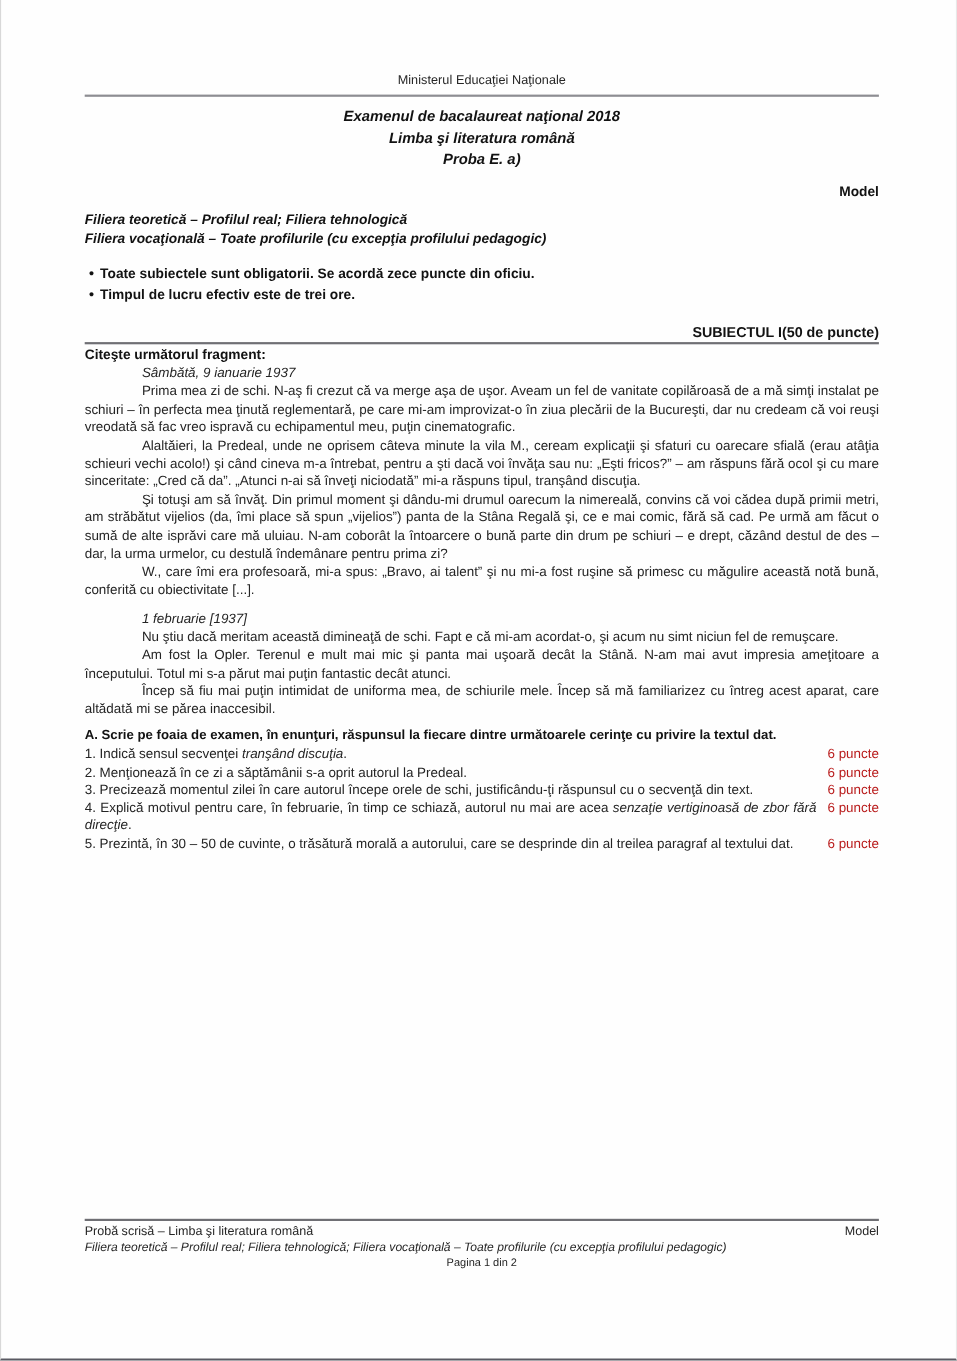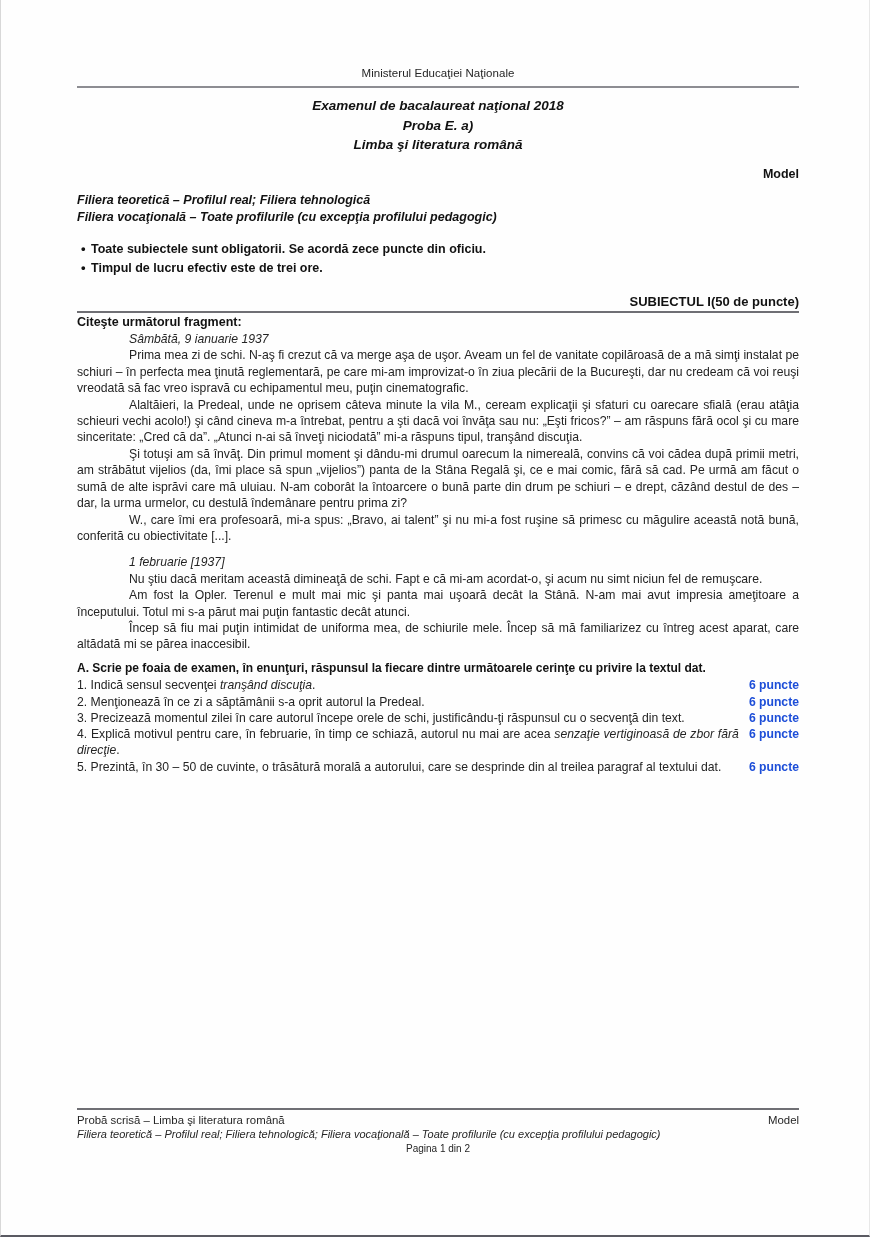--- a/index.html
+++ b/index.html
@@ -164,24 +164,24 @@
     margin-top: 1px;
     font-size: 12.2px;
     line-height: 1.335;
     color: #242424;
   }
   .req-item {
     position: relative;
     text-align: justify;
   }
   .req-item .pts {
-    font-weight: bold;
+    font-weight: normal;
     float: right;
     margin-left: 10px;
-    color: #1d4ed8;
+    color: #b91c1c;
   }
   .req-item em { font-style: italic; }
   .req-item::after { content: ""; display: block; clear: both; }
 
   
   .footer {
     position: absolute;
     left: 76px;
     right: 70px;
     top: 1108px;
@@ -218,22 +218,22 @@
   <div class="page-inner">
 
     <div class="ministry-block">
       <div>Ministerul Educaţiei Naţionale</div>
     </div>
 
     <div class="rule-top"></div>
 
     <div class="exam-title">
       <div>Examenul de bacalaureat naţional 2018</div>
+      <div>Limba şi literatura română</div>
       <div>Proba E. a)</div>
-      <div>Limba şi literatura română</div>
     </div>
 
     <div class="model-right">Model</div>
 
     <div class="filiera-block">
       <div>Filiera teoretică – Profilul real; Filiera tehnologică</div>
       <div>Filiera vocaţională – Toate profilurile (cu excepţia profilului pedagogic)</div>
     </div>
 
     <div class="bullets">

